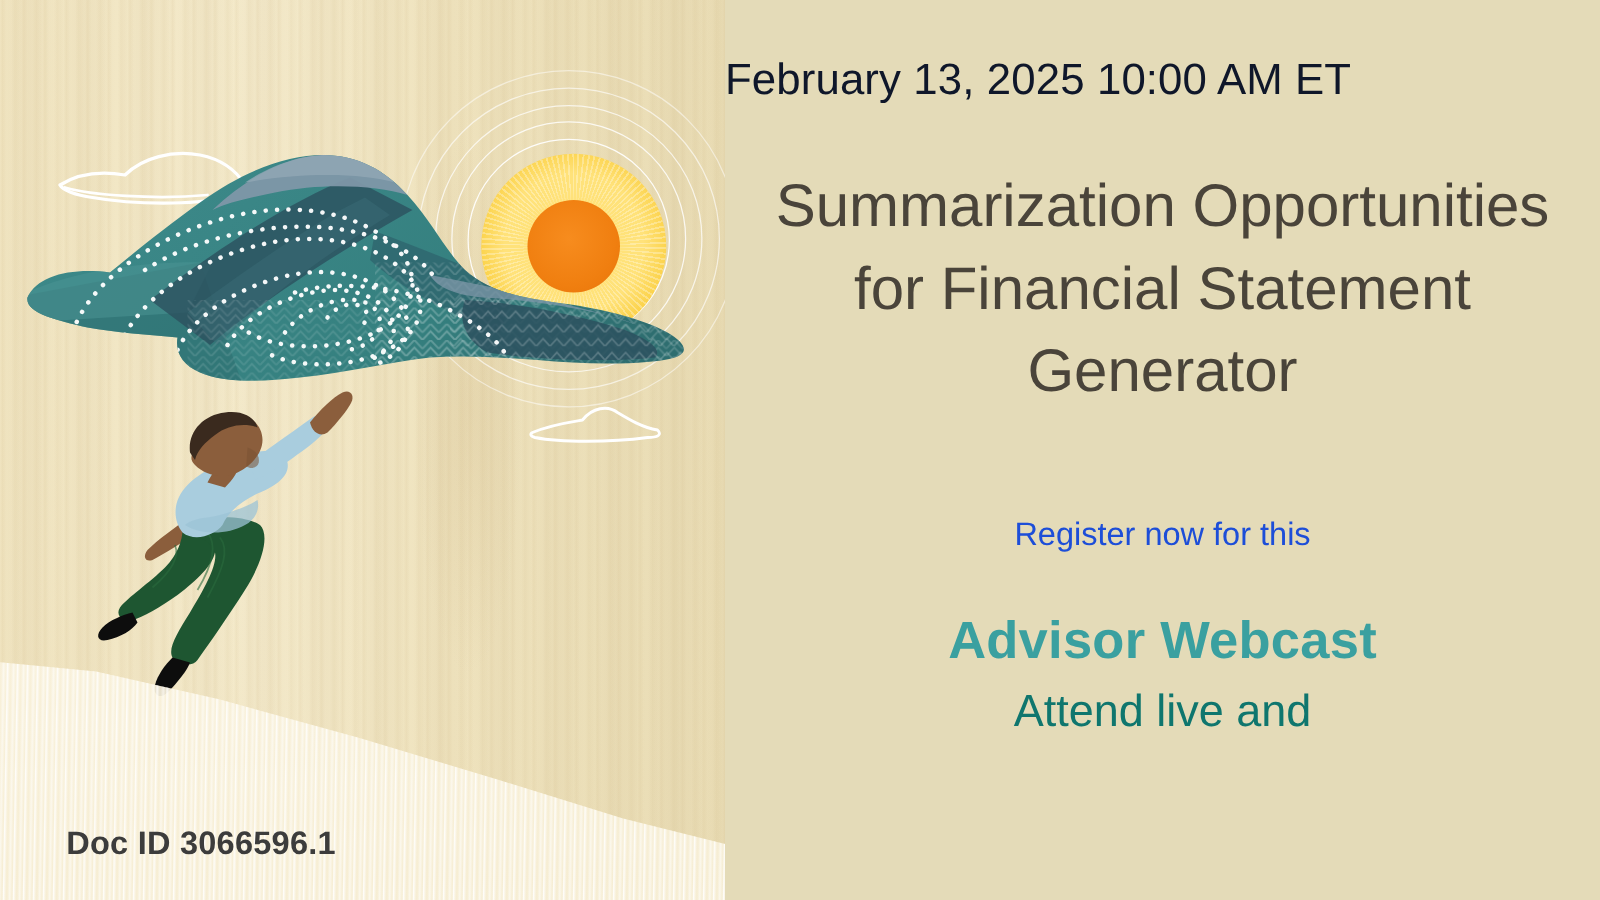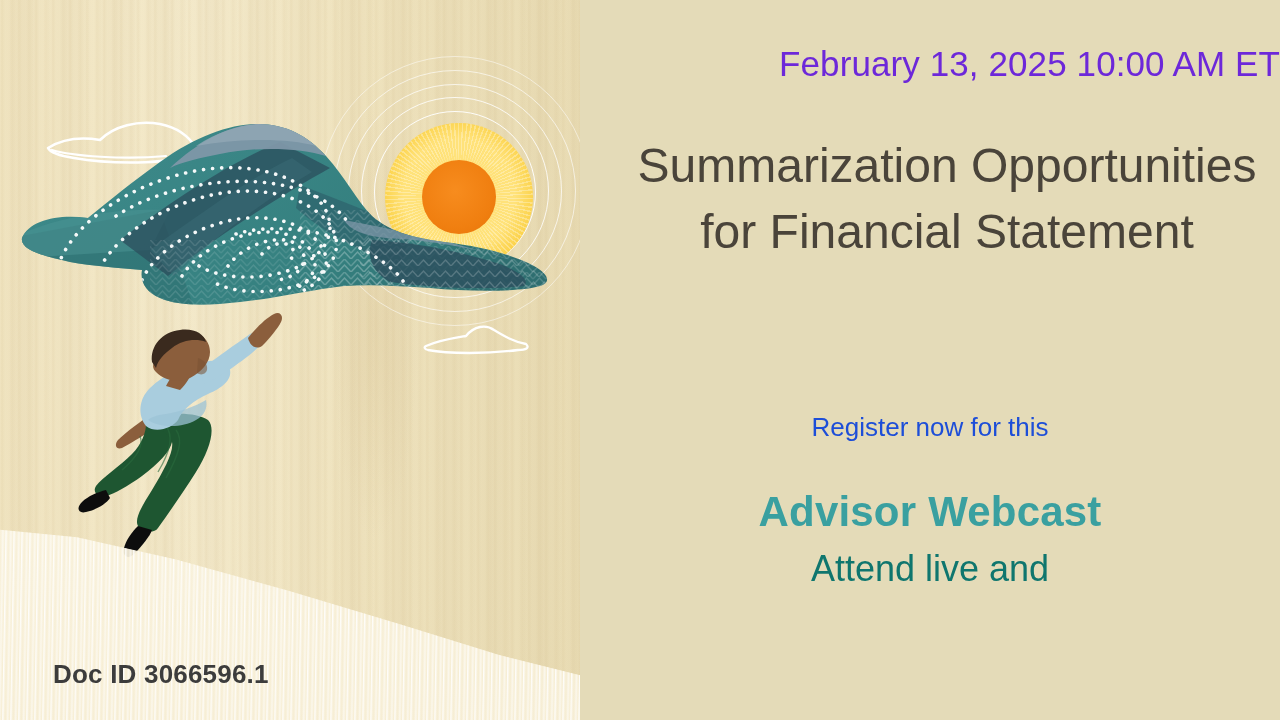--- a/index.html
+++ b/index.html
@@ -108,29 +108,29 @@
   
   #text-panel {
     position: absolute;
     left: 580px; top: 0;
     width: 700px; height: 720px;
     background: #E4DBB8;
   }
   #webcast-date {
     position: absolute;
     left: 0; top: 44px; width: 700px;
-    text-align: right;
-    color: #6d28d9;
+    text-align: left;
+    color: #0f172a;
     font-size: 35px;
     letter-spacing: 0.1px;
     white-space: nowrap;
   }
   #webcast-title {
     position: absolute;
-    left: 47px; top: 133px; width: 640px;
+    left: 30px; top: 133px; width: 640px;
     text-align: center;
     color: #4A443A;
     font-size: 48px;
     line-height: 1.37;
   }
   #register-line {
     position: absolute;
     left: 0; top: 412px; width: 700px;
     text-align: center;
     color: #1d4ed8;
@@ -330,20 +330,21 @@
     <div id="doc-id">Doc ID 3066596.1</div>
   </div>
 
   <div id="text-panel">
 
     <div id="webcast-date">February 13, 2025 10:00 AM ET</div>
 
     <div id="webcast-title">
       <div>Summarization Opportunities</div>
       <div>for Financial Statement</div>
+      <div>Generator</div>
     </div>
 
     <div id="register-line">Register now for this</div>
 
     <div id="advisor-webcast">Advisor Webcast</div>
 
     <div id="attend-lines">
       <div>Attend live and</div>
     </div>
   </div>

